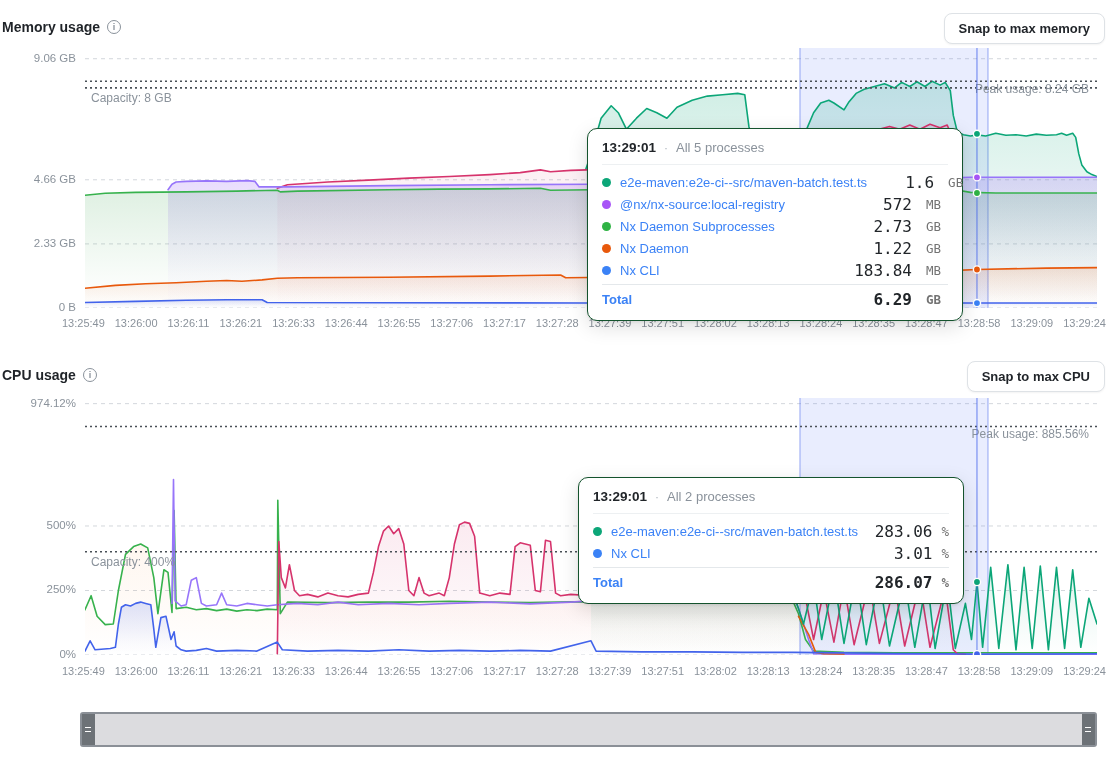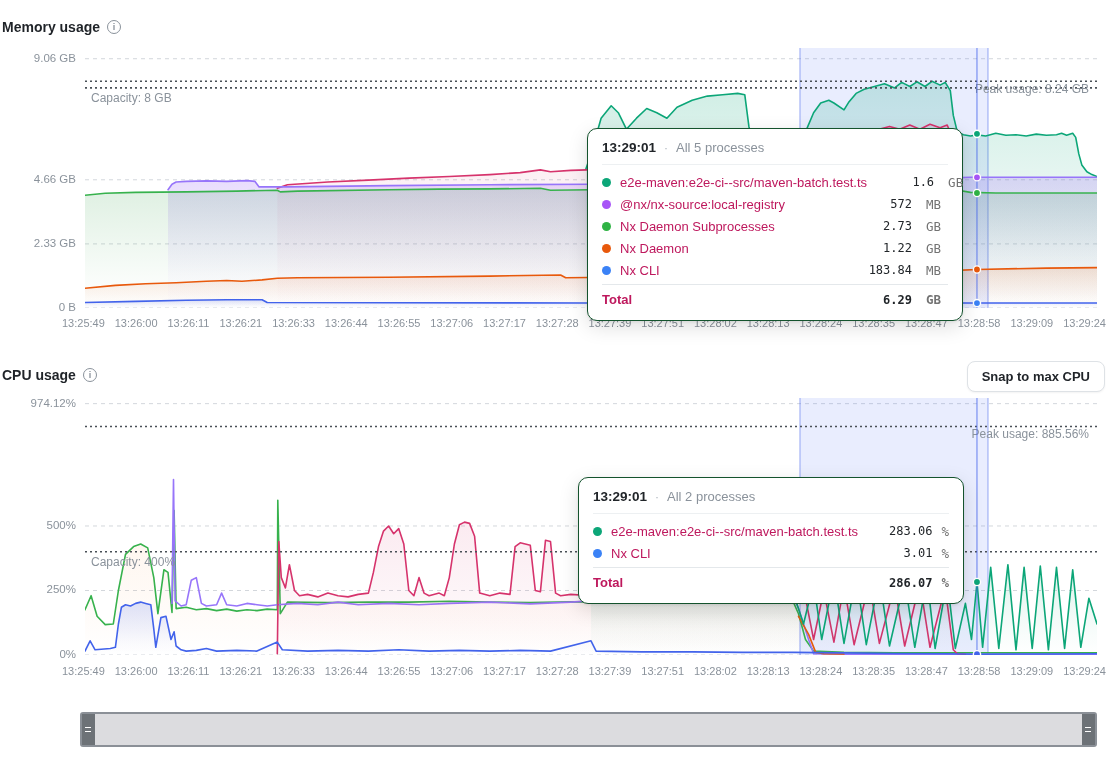--- a/index.html
+++ b/index.html
@@ -25,22 +25,22 @@
     box-shadow:0 6px 20px rgba(0,0,0,0.13), 0 1px 3px rgba(0,0,0,0.08); z-index:5;
     padding:11px 14px 6px 14px; }
   .tt-head { display:flex; align-items:center; gap:8px; padding-bottom:9px;
     border-bottom:1px solid #edf0f2; }
   .tt-time { font-size:13.5px; font-weight:700; color:#212529; }
   .tt-sep { color:#adb5bd; font-size:12px; }
   .tt-sub { font-size:13px; color:#8a929b; }
   .tt-rows { padding-top:6px; }
   .tt-row { display:flex; align-items:center; height:22px; gap:9px; }
   .tt-dot { width:9px; height:9px; border-radius:50%; flex:0 0 9px; }
-  .tt-name { flex:1; font-size:13px; color:#be185d; white-space:nowrap; }
-  .tt-val { font-family:"DejaVu Sans Mono", monospace; font-size:12px; color:#212529;
+  .tt-name { flex:1; font-size:13px; color:#3b82f6; white-space:nowrap; }
+  .tt-val { font-family:"DejaVu Sans Mono", monospace; font-size:16px; color:#212529;
     text-align:right; min-width:58px; }
   .tt-unit { font-family:"DejaVu Sans Mono", monospace; font-size:12.5px; color:#737373;
     min-width:22px; text-align:left; margin-left:5px; }
   .tt-unit:empty { min-width:0; margin-left:0; }
   .tt-total { display:flex; align-items:center; height:30px; gap:9px;
     border-top:1px solid #e4e8eb; margin-top:3px; }
   .tt-total .tt-name, .tt-total .tt-val, .tt-total .tt-unit { font-weight:700; }
 
   .slider { position:absolute; left:80px; top:712px; width:1017px; height:35px;
     border:2px solid #8b9097; border-radius:3px; background:#dcdcdf; display:flex; cursor:pointer; }
@@ -51,20 +51,21 @@
 </style>
 </head>
 <body>
 
 <div id="app">
 
   <div class="sec-title" style="top:19px;">
     <span>Memory usage</span>
     <span class="info-icon">i</span>
   </div>
+  <button class="snap-btn" style="top:13px;">Snap to max memory</button>
 
   <svg id="mem-chart" class="plot" style="top:48px;" width="1012" height="260" viewBox="0 0 1012 260">
       <defs>
         <linearGradient id="g-mem-chart-0" x1="0" y1="0" x2="0" y2="1">
           <stop offset="0%" stop-color="rgb(12,166,120)" stop-opacity="0.20"></stop>
           <stop offset="75%" stop-color="rgb(12,166,120)" stop-opacity="0.03"></stop>
           <stop offset="100%" stop-color="rgb(12,166,120)" stop-opacity="0"></stop>
         </linearGradient>
         <linearGradient id="g-mem-chart-1" x1="0" y1="0" x2="0" y2="1">
           <stop offset="0%" stop-color="rgb(214,51,108)" stop-opacity="0.10"></stop>

